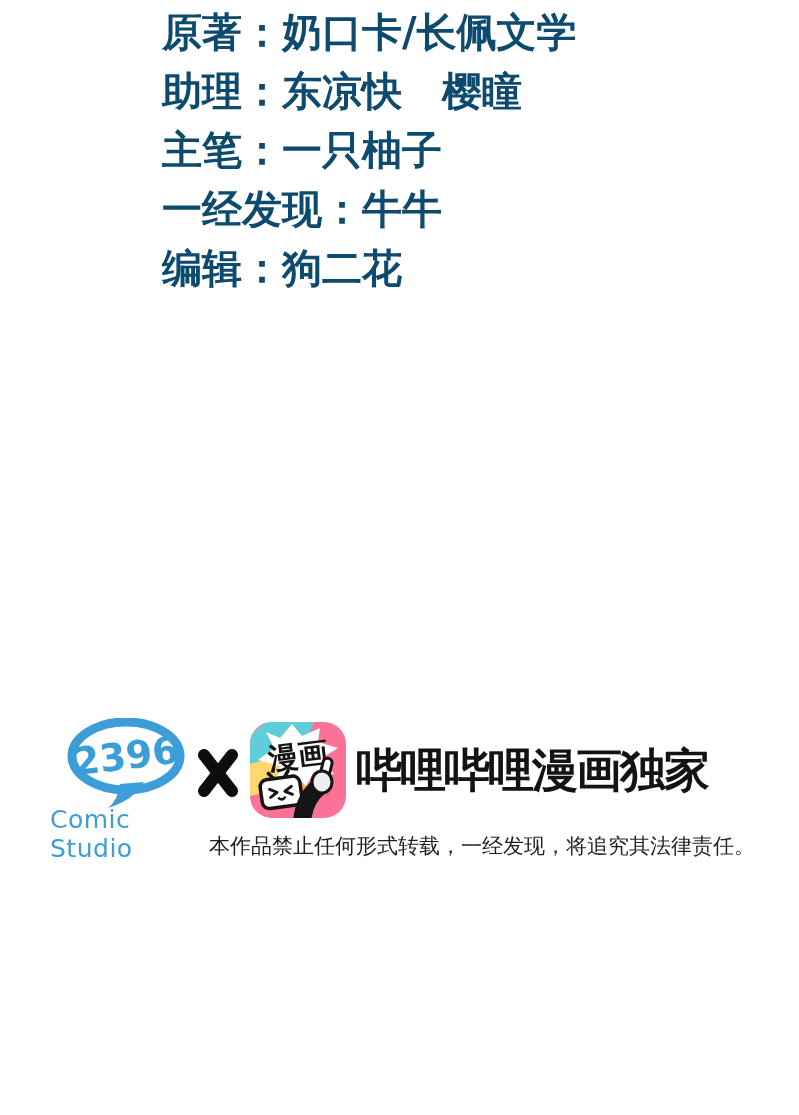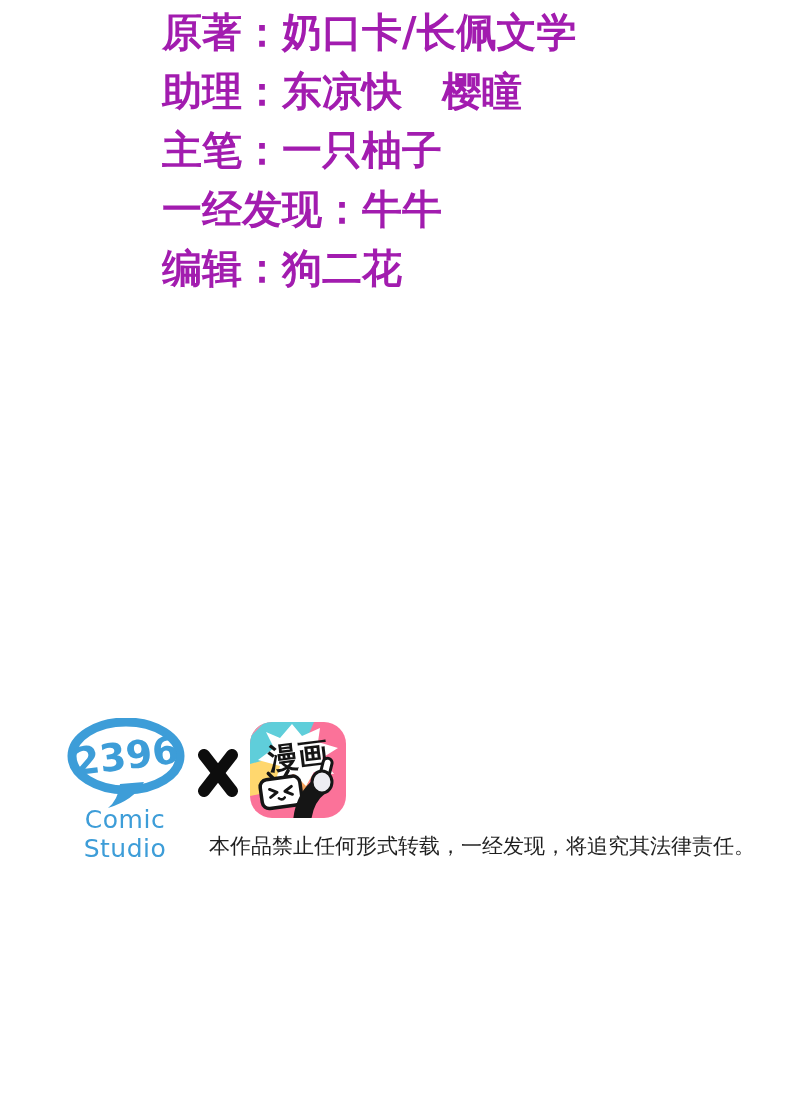--- a/index.html
+++ b/index.html
@@ -9,21 +9,21 @@
     height: 1115px;
     background: #ffffff;
     overflow: hidden;
     font-family: "DejaVu Sans", "Liberation Sans", sans-serif;
   }
   
   .credits {
     position: absolute;
     left: 162px;
     top: 3px;
-    color: #a21caf;
+    color: #0c4a6e;
   }
   .credit-line {
     font-size: 40px;
     line-height: 59px;
     font-weight: 700;
     white-space: pre;
     letter-spacing: 0px;
   }
   
   .studio-logo-svg {
@@ -31,21 +31,20 @@
     left: 62px;
     top: 718px;
     width: 130px;
     height: 94px;
   }
   .studio-name {
     position: absolute;
     left: 50px;
     top: 805px;
     width: 150px;
-    text-align: center;
     font-size: 25px;
     font-weight: 500;
     color: #3d9dd8;
     letter-spacing: 0.5px;
   }
   .collab-x {
     position: absolute;
     left: 196px;
     top: 744px;
     width: 44px;
@@ -136,16 +135,17 @@
       </g>
 
       <g>
         <path d="M52,100 Q54,76 70,64" fill="none" stroke="#151515" stroke-width="18" stroke-linecap="round"></path>
         <rect x="72" y="36" width="9" height="18" rx="4.5" fill="#ffffff" stroke="#151515" stroke-width="3" transform="rotate(14 76 45)"></rect>
         <ellipse cx="72" cy="60" rx="10" ry="11" fill="#ededf2" stroke="#151515" stroke-width="3"></ellipse>
       </g>
     </g>
   </svg>
 
+  <div class="exclusive-text">哔哩哔哩漫画独家</div>
 
   <div class="disclaimer">本作品禁止任何形式转载，一经发现，将追究其法律责任。</div>
 
 </div>
 
 </body></html>

